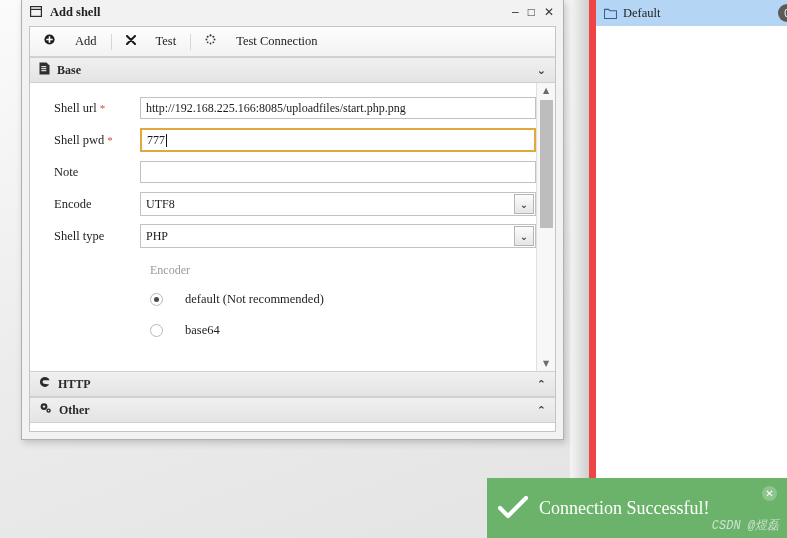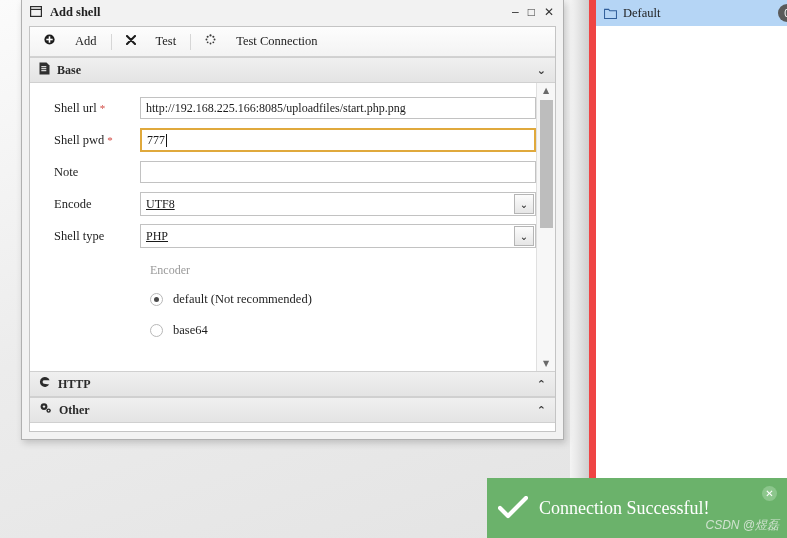--- a/index.html
+++ b/index.html
@@ -164,21 +164,20 @@
   }
   .fselect {
     width: 416px; height: 24px;
     border: 1px solid #c2c2c2;
     background: #fff;
     box-sizing: border-box;
     display: flex; align-items: center;
     font-size: 12px; color: #1b1b1b;
     padding-left: 5px;
     position: relative;
-    text-decoration: underline;
   }
   .sel-arrow {
     position: absolute; right: 1px; top: 1px;
     width: 20px; height: 20px;
     background: linear-gradient(to bottom,#fcfcfc,#e6e6e6);
     border: 1px solid #b5b5b5;
     box-sizing: border-box;
     display: flex; align-items: center; justify-content: center;
     font-size: 10px; color: #222;
     font-family: "DejaVu Sans", sans-serif;
@@ -197,21 +196,21 @@
   .radio {
     width: 13px; height: 13px; border-radius: 50%;
     border: 1px solid #b8b8b8; background: #fff;
     box-sizing: border-box;
     display: flex; align-items: center; justify-content: center;
     flex: 0 0 13px;
   }
   .radio .dot {
     width: 5px; height: 5px; border-radius: 50%; background: #4a4a4a;
   }
-  .radio-label { margin-left: 10px; font-size: 12.5px; color: #1d1d1d; }
+  .radio-label { margin-left: 22px; font-size: 12.5px; color: #1d1d1d; }
 
   
   #vscroll {
     position: absolute; right: 0; top: 0; width: 19px; height: 100%;
     background: #f7f7f7;
     border-left: 1px solid #e0e0e0;
     box-sizing: border-box;
   }
   .sb-arrow {
     height: 15px; display: flex; align-items: center; justify-content: center;
@@ -246,21 +245,21 @@
   #toast-close {
     position: absolute; right: 10px; top: 8px;
     width: 15px; height: 15px; border-radius: 50%;
     background: #8cc68c; color: #ffffff;
     font-size: 10px; line-height: 15px; text-align: center;
     font-family: "DejaVu Sans", sans-serif;
   }
   #watermark {
     position: absolute; right: 8px; bottom: 4px;
     font-size: 12px; color: #cfe2cf;
-    font-family: Liberation Sans, sans-serif;
+    font-family: Liberation Mono, monospace;
     font-style: italic;
   }
 </style>
 </head>
 <body>
 
 <div id="splitter"></div>
 
 <div id="tree-panel">
 

